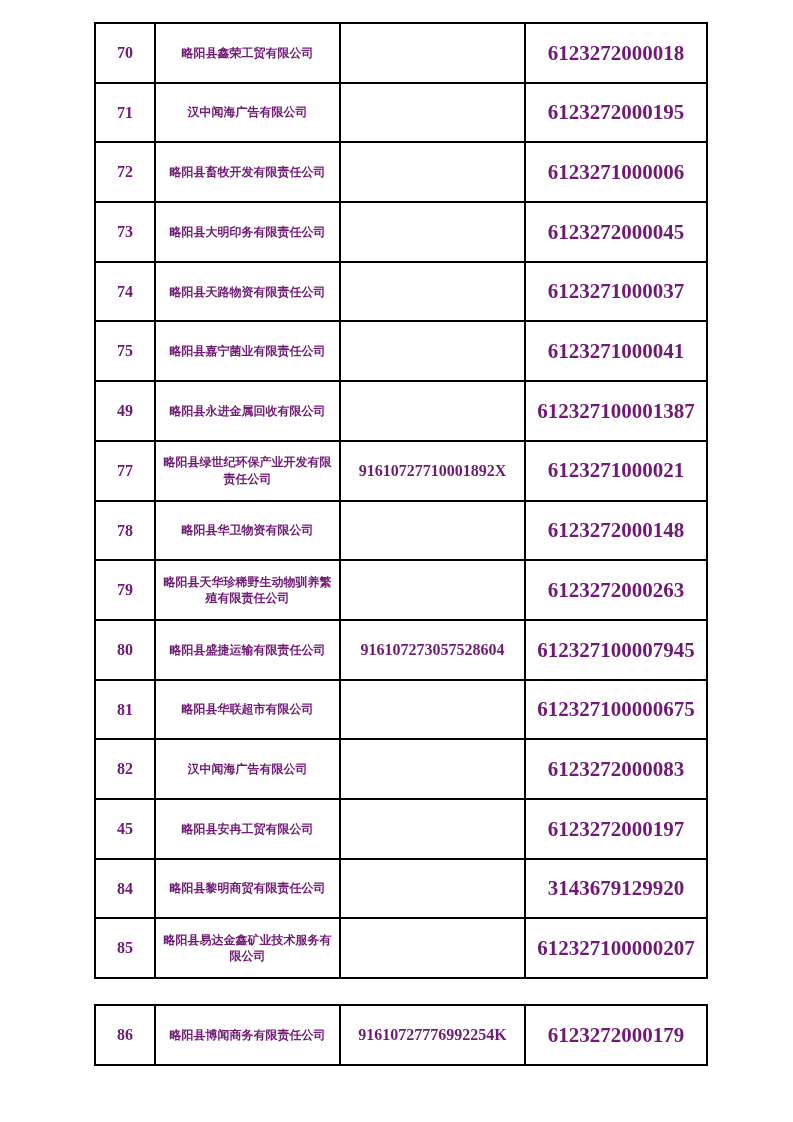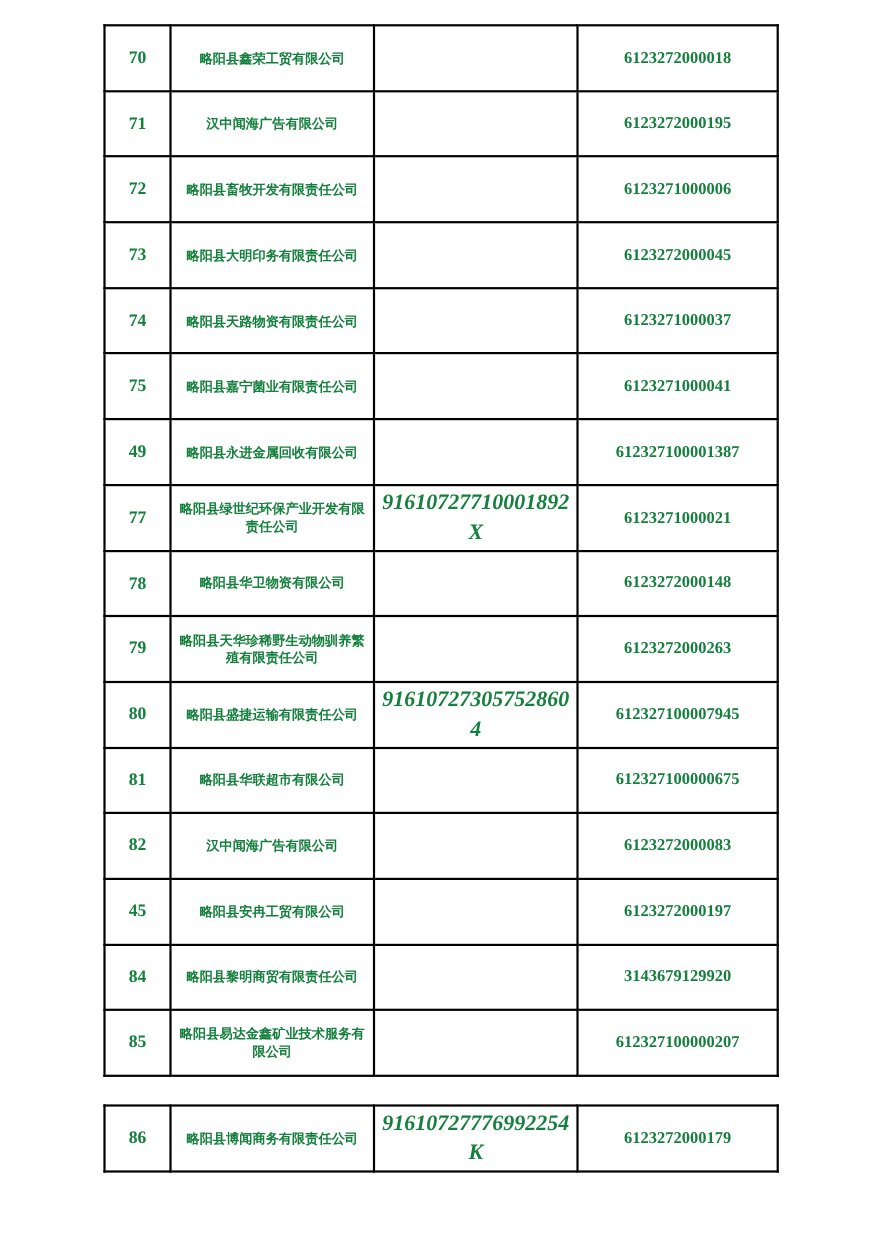--- a/index.html
+++ b/index.html
@@ -4,21 +4,21 @@
 <style>
   * { box-sizing: border-box; }
   html, body { margin: 0; padding: 0; background: #ffffff; }
   .page {
     position: relative;
     width: 793px;
     height: 1122px;
     background: #ffffff;
     overflow: hidden;
     font-family: "Liberation Serif", "DejaVu Serif", serif;
-    color: #15803d;
+    color: #701a75;
   }
   table.doc-table {
     position: absolute;
     border-collapse: collapse;
     table-layout: fixed;
     left: 94px;
     width: 612px;
   }
   table.doc-table.main  { top: 22px; }
   table.doc-table.annex { top: 1004px; }
@@ -30,22 +30,22 @@
     font-size: 16px;
     line-height: 1.35;
     padding: 0 3px;
     overflow: hidden;
     word-break: break-all;
   }
   .main  .doc-table-row td { height: 59.7px; }
   .annex .doc-table-row td { height: 60px; }
   td.seq-cell        { font-size: 16px; }
   td.company-cell    { font-size: 12px; letter-spacing: 0px; }
-  td.credit-code-cell{ font-size: 20px; font-style: italic; }
-  td.old-code-cell   { font-size: 15px; }
+  td.credit-code-cell{ font-size: 16px; }
+  td.old-code-cell   { font-size: 21px; }
 </style>
 </head>
 <body>
 
 <div class="page">
 
   <table class="doc-table main">
     <colgroup>
       <col style="width:60px">
       <col style="width:185px">

